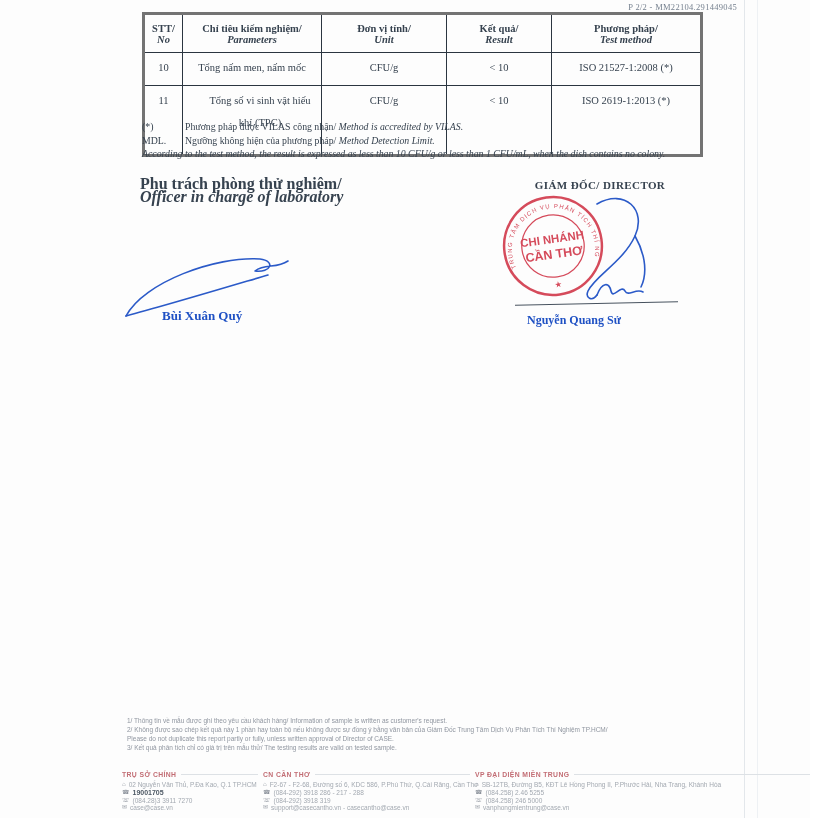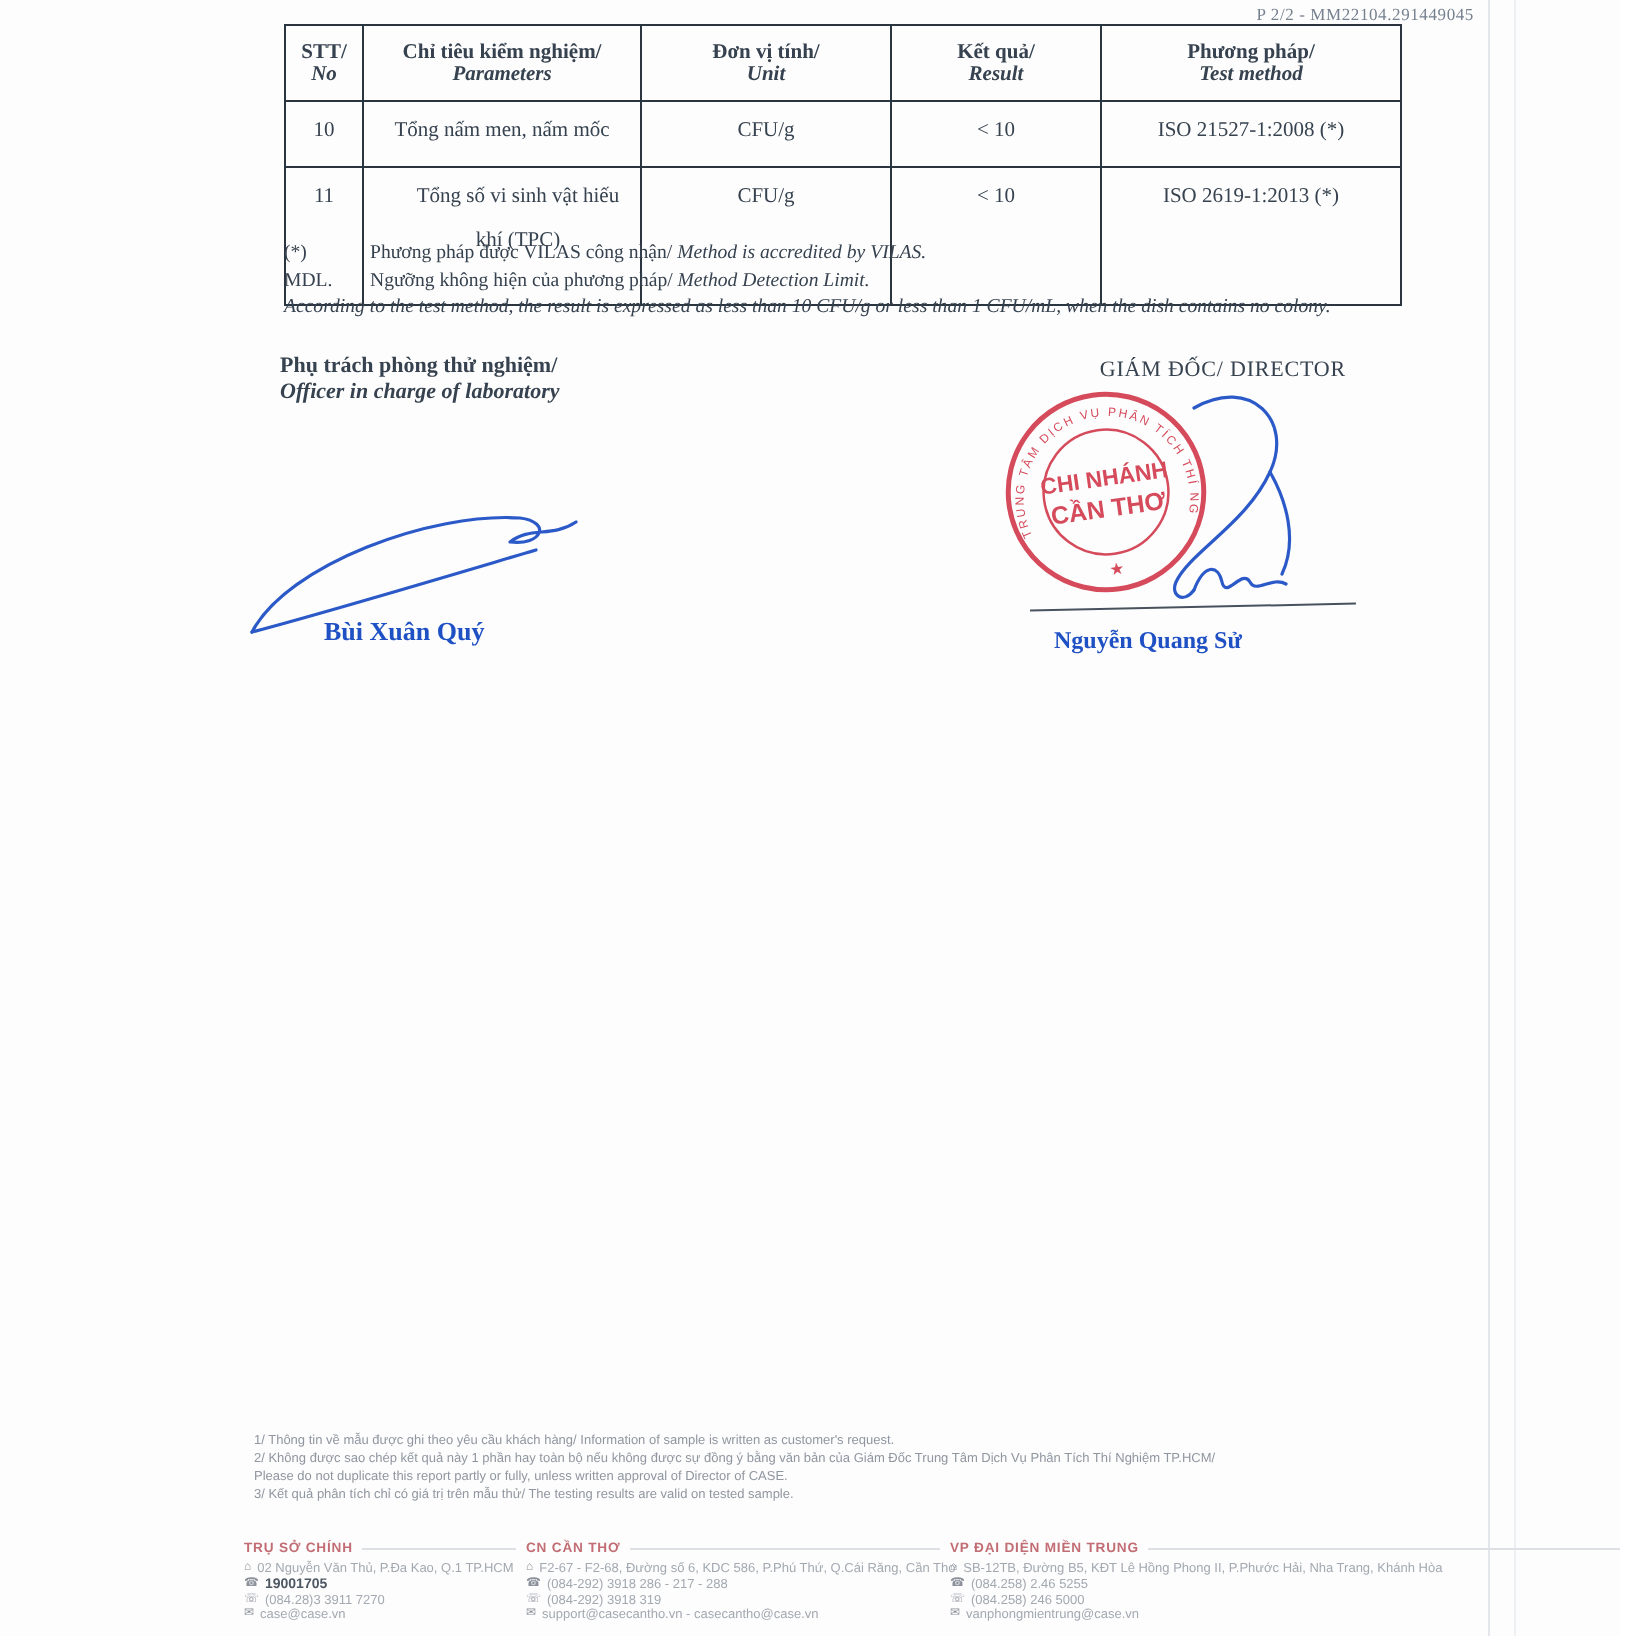--- a/index.html
+++ b/index.html
@@ -9,39 +9,39 @@
   
   .scanline{position:absolute;top:0;height:818px;width:1px;background:#e3e7eb;}
   .scanline.l2{background:#eef1f4;}
 
   
   #docref{position:absolute;left:430px;top:2px;width:307px;text-align:right;
           font-size:8.5px;color:#76818f;letter-spacing:.3px;}
 
   
   #rtable{position:absolute;left:142px;top:12px;width:558px;border-collapse:collapse;
-          table-layout:fixed;border:1px solid #737373;}
+          table-layout:fixed;border:3px solid #737373;}
   #rtable th,#rtable td{border:1px solid #2b3540;padding:2px 3px;font-size:10.5px;}
   #rtable thead th{height:33px;vertical-align:middle;text-align:center;font-weight:bold;}
   #rtable thead .he{font-style:italic;}
   #rtable tbody td{vertical-align:top;text-align:center;padding-top:4px;line-height:22px;}
   #rtable tr.r1 td{height:26px;}
   #rtable tr.r2 td{height:62px;}
 
   
   #notes{position:absolute;left:142px;top:120px;width:590px;font-size:9.8px;line-height:13.5px;}
   .noterow{display:flex;}
   .noterow .nlbl{width:43px;flex:0 0 43px;}
   .em{font-style:italic;}
 
   
-  #sig-left-title{position:absolute;left:140px;top:177px;font-size:11px;font-weight:bold;line-height:13px;}
+  #sig-left-title{position:absolute;left:140px;top:177px;font-size:16px;font-weight:bold;line-height:13px;}
   #sig-left-title .em{font-style:italic;}
-  #sig-right-title{position:absolute;left:483px;top:179px;width:190px;text-align:right;
-                   font-size:11px;font-weight:normal;letter-spacing:.4px;}
+  #sig-right-title{position:absolute;left:505px;top:179px;width:190px;text-align:center;
+                   font-size:11px;font-weight:bold;letter-spacing:.4px;}
 
   
   #stamp{position:absolute;left:501px;top:194px;width:104px;height:104px;
          transform:rotate(-8deg);opacity:.92;}
   #stamp text{fill:#d23c4e;font-family:"Liberation Sans","DejaVu Sans",sans-serif;}
   .stamp-l1{font-size:11px;font-weight:bold;}
   .stamp-l2{font-size:12px;font-weight:bold;}
   .stamp-ring{font-size:5.8px;letter-spacing:1.1px;}
   .stamp-star{font-size:8px;}
 

